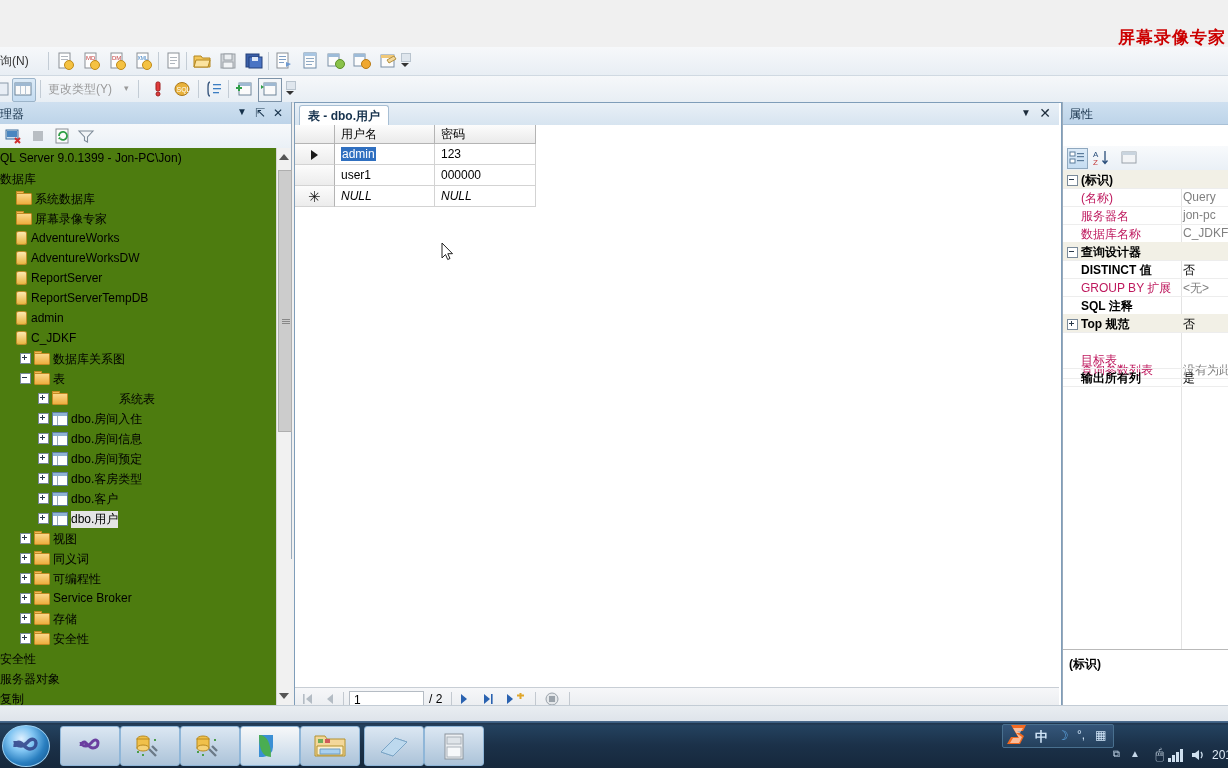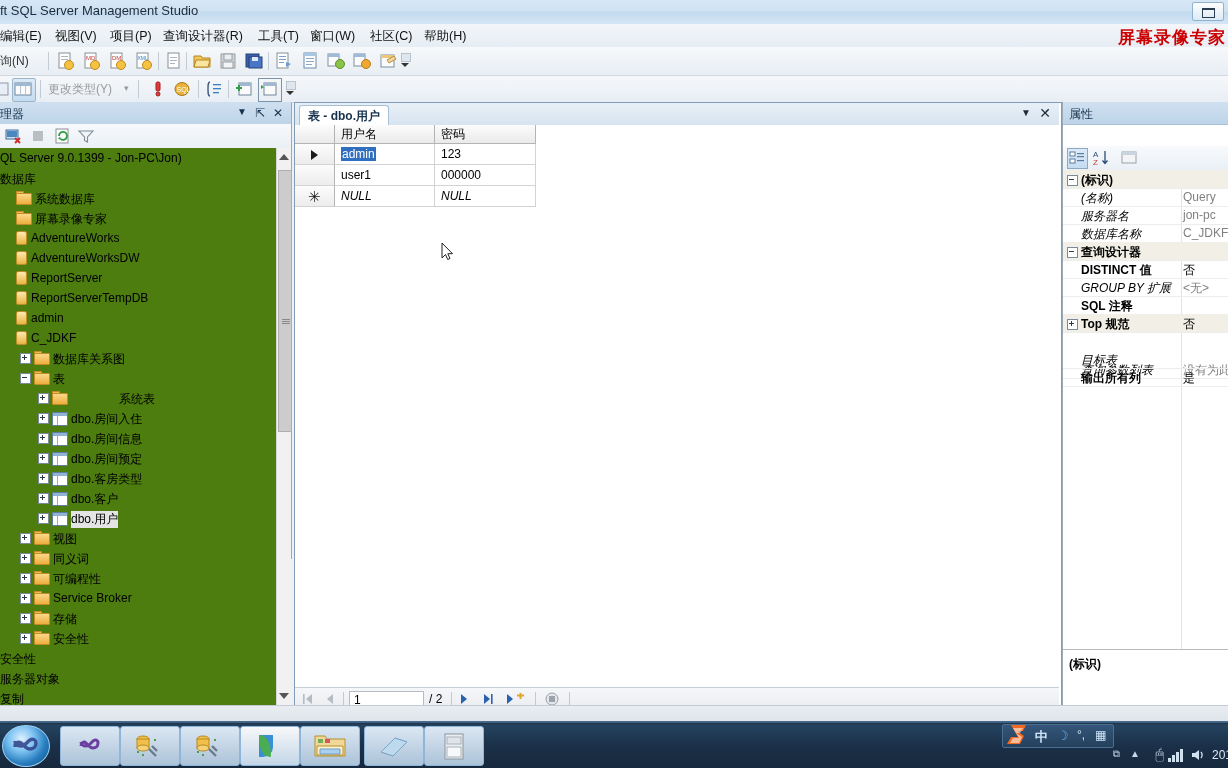--- a/index.html
+++ b/index.html
@@ -213,21 +213,21 @@
     background:linear-gradient(to bottom,#f8fafc,#eaf0f6);border-bottom:1px solid #cdd8e2;
   }
   .p-grid{position:absolute;left:0;top:68px;width:166px;height:480px;background:#fff;overflow:hidden;}
   .prow{position:absolute;left:0;width:166px;height:18px;border-bottom:1px solid #ededed;}
   .prow.cat{background:#f2f0e6;}
   .pexp{position:absolute;left:4px;top:5px;width:9px;height:9px;border:1px solid #7a8a99;background:#fff;}
   .pexp:before{content:"";position:absolute;left:1px;top:3px;width:5px;height:1px;background:#2a3a4a;}
   .pexp.plus:after{content:"";position:absolute;left:3px;top:1px;width:1px;height:5px;background:#2a3a4a;}
   .pname{position:absolute;left:18px;top:2px;font-size:12px;white-space:nowrap;}
   .pname.bold{font-weight:bold;}
-  .pname.grey{color:#000000;font-style:italic;}
+  .pname.grey{color:#be185d;}
   .pval{position:absolute;left:120px;top:2px;font-size:12px;white-space:nowrap;}
   .pval.grey{color:#808080;}
   .pdivider{position:absolute;left:118px;top:0;width:1px;height:480px;background:#e3e3e3;}
   .p-desc{
     position:absolute;left:0;bottom:0;width:166px;height:55px;
     background:#fff;border-top:1px solid #b9b9b9;
   }
   .p-desc span{position:absolute;left:6px;top:6px;font-size:12px;font-weight:bold;}
 
   
@@ -261,37 +261,21 @@
   .statusline{
     position:absolute;left:0;top:705px;width:1228px;height:17px;
     background:linear-gradient(to bottom,#e9edf1,#dde3ea);border-top:1px solid #c3ccd5;
   }
 </style>
 </head>
 <body>
 
 <div class="app">
 
-  <div class="titlebar">
-    <span class="txt">ft SQL Server Management Studio</span>
-    <div class="winbtn b1">
-        <i></i>
-      </div>
-  </div>
-
-  <div class="menubar" id="menubar">
-      <span class="mi" style="left: 0px;">编辑(E)</span>
-      <span class="mi" style="left: 55px;">视图(V)</span>
-      <span class="mi" style="left: 110px;">项目(P)</span>
-      <span class="mi" style="left: 163px;">查询设计器(R)</span>
-      <span class="mi" style="left: 258px;">工具(T)</span>
-      <span class="mi" style="left: 310px;">窗口(W)</span>
-      <span class="mi" style="left: 370px;">社区(C)</span>
-      <span class="mi" style="left: 424px;">帮助(H)</span>
-    </div>
+
   <span class="watermark" style="left:1118px;">屏幕录像专家 未注</span>
 
   <div class="tb tb2">
     <div class="ic" style="left:-8px;">
       <svg width="20" height="20">
           <rect x="4" y="4" width="12" height="12" fill="#e8eef5" stroke="#8a9aa9"></rect>
         </svg>
     </div>
     <div class="ic" style="left:12px;top:3px;width:22px;height:22px;border:1px solid #9cb4c9;background:linear-gradient(to bottom,#dcebf8,#c5dcf1);border-radius:2px;">
       <svg width="20" height="20">

